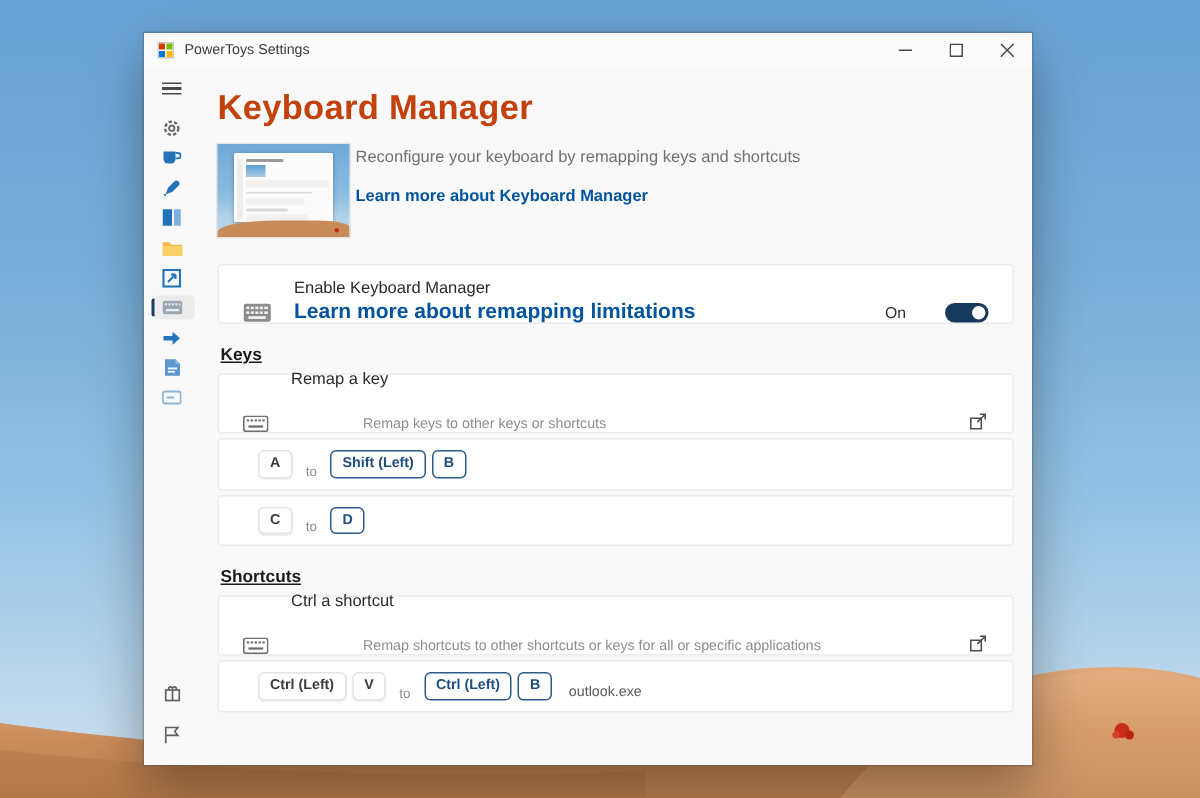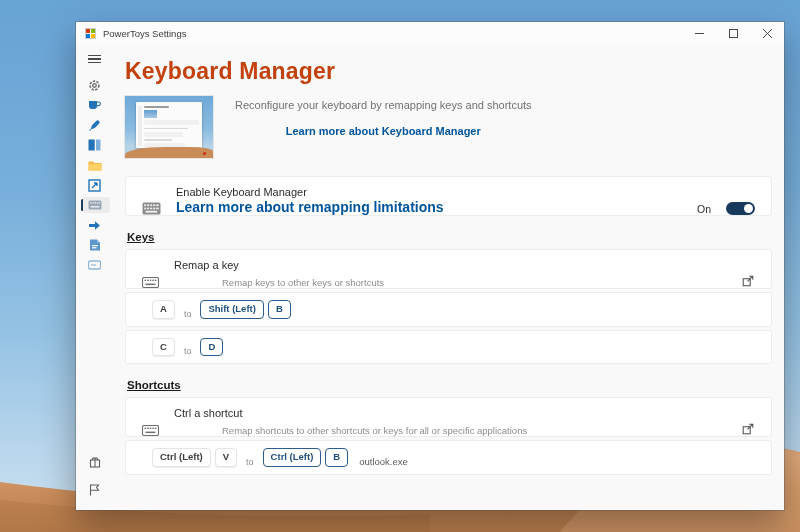--- a/index.html
+++ b/index.html
@@ -4,21 +4,21 @@
 <style>
   * { margin:0; padding:0; box-sizing:border-box; }
   html,body { width:800px; height:532px; overflow:hidden; }
   body { font-family:"Liberation Sans", sans-serif; position:relative;
          background:linear-gradient(180deg,#68a3d6 0%,#77aeda 35%,#94c2e4 62%,#b9d6ec 85%,#cfe3f1 100%); }
 
   
   .wallpaper-field { position:absolute; left:0; top:0; width:800px; height:532px; }
 
   
-  .window { position:absolute; left:76px; top:22px; width:708px; height:488px;
+  .window { position:absolute; left:96px; top:22px; width:592px; height:488px;
             background:#f9f9f9; box-shadow:0 0 0 1px rgba(80,80,80,.35), 0 14px 34px rgba(0,0,0,.35); }
   .titlebar { height:22px; display:flex; align-items:center; padding-left:9px; background:#fcfcfc; }
   .app-icon { width:11px; height:11px; display:grid; grid-template-columns:1fr 1fr; grid-template-rows:1fr 1fr;
               gap:1px; background:#fff; border:1px solid #c9c9c9; }
   .app-icon i { display:block; }
   .app-icon i:nth-child(1){background:#d83b01;} .app-icon i:nth-child(2){background:#7fba00;}
   .app-icon i:nth-child(3){background:#0078d4;} .app-icon i:nth-child(4){background:#ffb900;}
   .title-text { font-size:9.5px; color:#3b3b3b; margin-left:7px; }
   .controls { margin-left:auto; display:flex; height:100%; }
   .ctrl-btn { width:34px; height:100%; display:flex; align-items:center; justify-content:center; }
@@ -35,21 +35,21 @@
   .nav-item.selected .nav-bg { position:absolute; left:7px; right:3px; top:2px; bottom:2px;
                                background:#ececec; border-radius:3px; }
   .nav-item.selected::before { content:''; position:absolute; left:5px; top:4px; width:3px; height:12px;
                                border-radius:2px; background:#1b3e63; }
   .nav-item svg { position:relative; display:block; }
   .sidebar-bottom { margin-top:auto; margin-bottom:10px; display:flex; flex-direction:column; gap:8px; }
 
   
   .content { flex:1; padding:0 12px; overflow:hidden; }
   .page-title { margin-top:14px; font-size:23px; font-weight:600; color:#c2410c; letter-spacing:.2px; }
-  .about-row { display:flex; margin-top:11px; gap:22px;text-align:center; }
+  .about-row { display:flex; margin-top:11px; gap:4px; }
   .thumb { width:88px; height:62px; position:relative; overflow:hidden; flex:none;
            background:linear-gradient(180deg,#6fa9d8 0%,#8cbce0 55%,#b4d2e8 80%); box-shadow:0 0 0 1px rgba(0,0,0,.08); }
   .t-win { position:absolute; left:11px; top:6px; width:66px; height:46px; background:#fbfbfb;
            box-shadow:0 1px 3px rgba(0,0,0,.3); border-radius:1px; padding:3px 3px 0 8px; }
   .t-side { position:absolute; left:2px; top:4px; bottom:2px; width:4px; background:#ededed; }
   .t-line { background:#d9d9d9; height:1.5px; margin-top:2.5px; border-radius:1px; }
   .t-line.dark { background:#9a9a9a; width:55%; }
   .t-blue { width:13px; height:8px; background:linear-gradient(180deg,#5f9ed2,#a9c9e4); margin-top:2px; }
   .t-card { height:5px; background:#f1f1f1; margin-top:2.5px; border-radius:1px; }
   .t-ground { position:absolute; left:0; bottom:0; width:100%; height:11px; background:#c98c59;
@@ -57,22 +57,22 @@
   .t-flower { position:absolute; right:7px; bottom:3px; width:3px; height:3px; background:#cc2a18; border-radius:50%; }
   .about-text { padding-top:3px; }
   .page-desc { font-size:11px; color:#717171; }
   .learn-link { display:inline-block; margin-top:14px; font-size:11px; font-weight:700; color:#00549c; text-decoration:none; }
 
   .card { background:#fff; border:1px solid #ececec; border-radius:3px; display:flex; align-items:flex-end; }
   .enable-card { height:40px; margin-top:18px; padding:0 16px; }
   .card-texts { margin-left:15px; }
   .card-title { font-size:11px; color:#2b2b2b; }
   .card-link { font-size:14px; font-weight:700; color:#00549c; text-decoration:none; display:block; margin-top:1px; }
-  .card-sub { font-size:9.5px; color:#8d8d8d; margin-top:6px;padding-left:48px; }
-  .toggle-group { margin-left:auto; display:flex; align-items:center; gap:15px; }
+  .card-sub { font-size:9.5px; color:#8d8d8d; margin-top:18px;padding-left:48px; }
+  .toggle-group { margin-left:auto; display:flex; align-items:center; gap:26px; }
   .toggle-label { font-size:10.5px; color:#2b2b2b; }
   .toggle { width:29px; height:13px; border-radius:8px; background:#17395c; position:relative; }
   .toggle .knob { position:absolute; right:2px; top:2px; width:9px; height:9px; border-radius:50%; background:#fff; }
 
   .section-label { margin:15px 2px 6px; font-size:11.5px; font-weight:700; color:#1a1a1a;text-decoration:underline; }
   .remap-card { height:40px; padding:0 16px; }
   .launch-btn { margin-left:auto; display:flex; align-items:center; }
 
   .maprow-card { min-height:34px; margin-top:3px; padding:7px 16px 7px 26px; gap:4px; }
   .chip { font-size:9.5px; font-weight:700; padding:3px 7px 4px; border-radius:4px; background:#fff;

